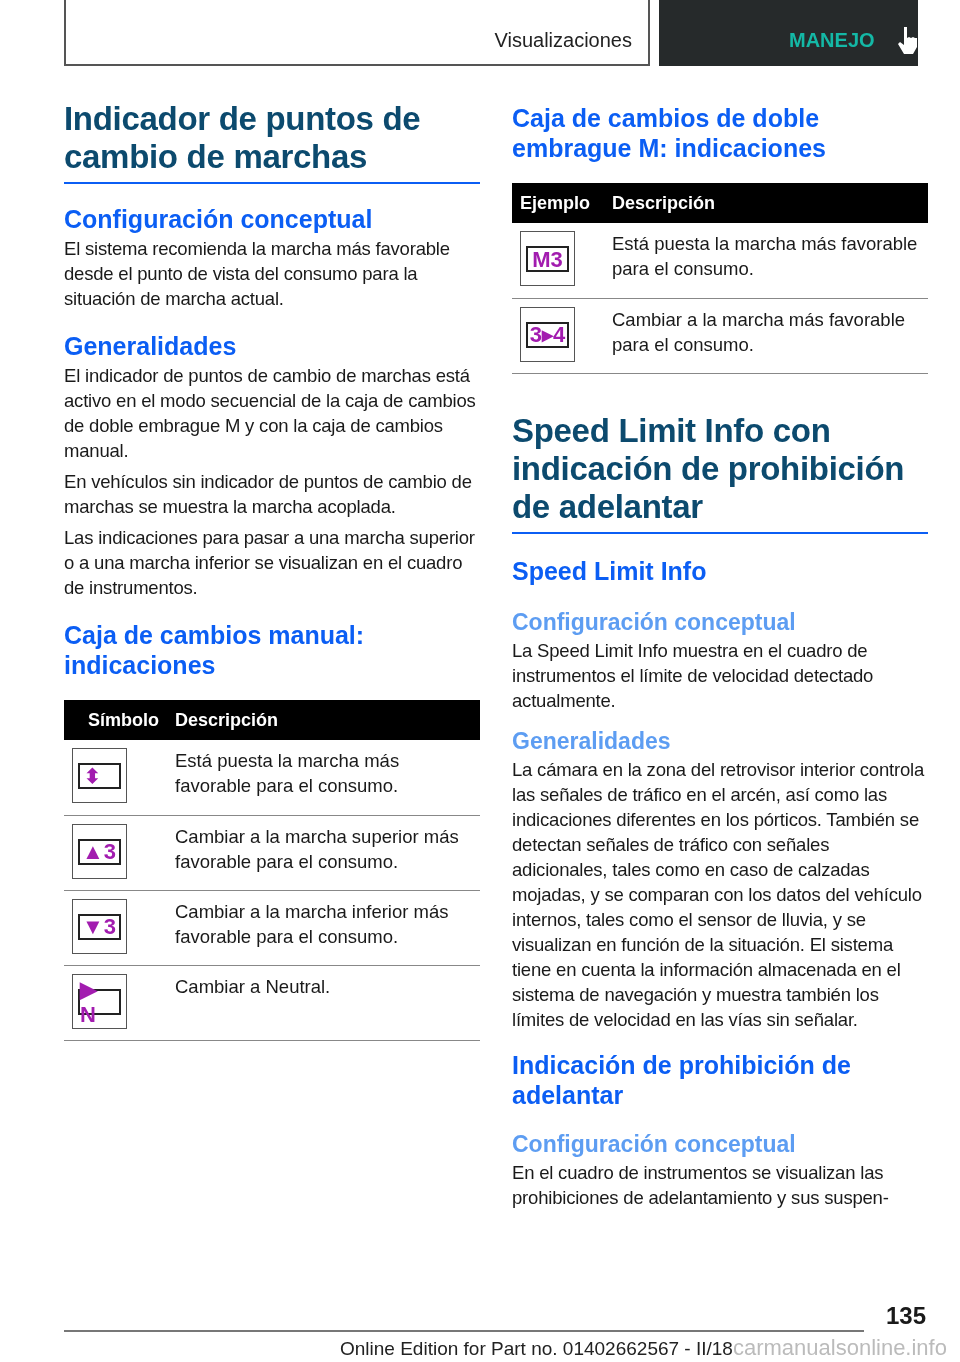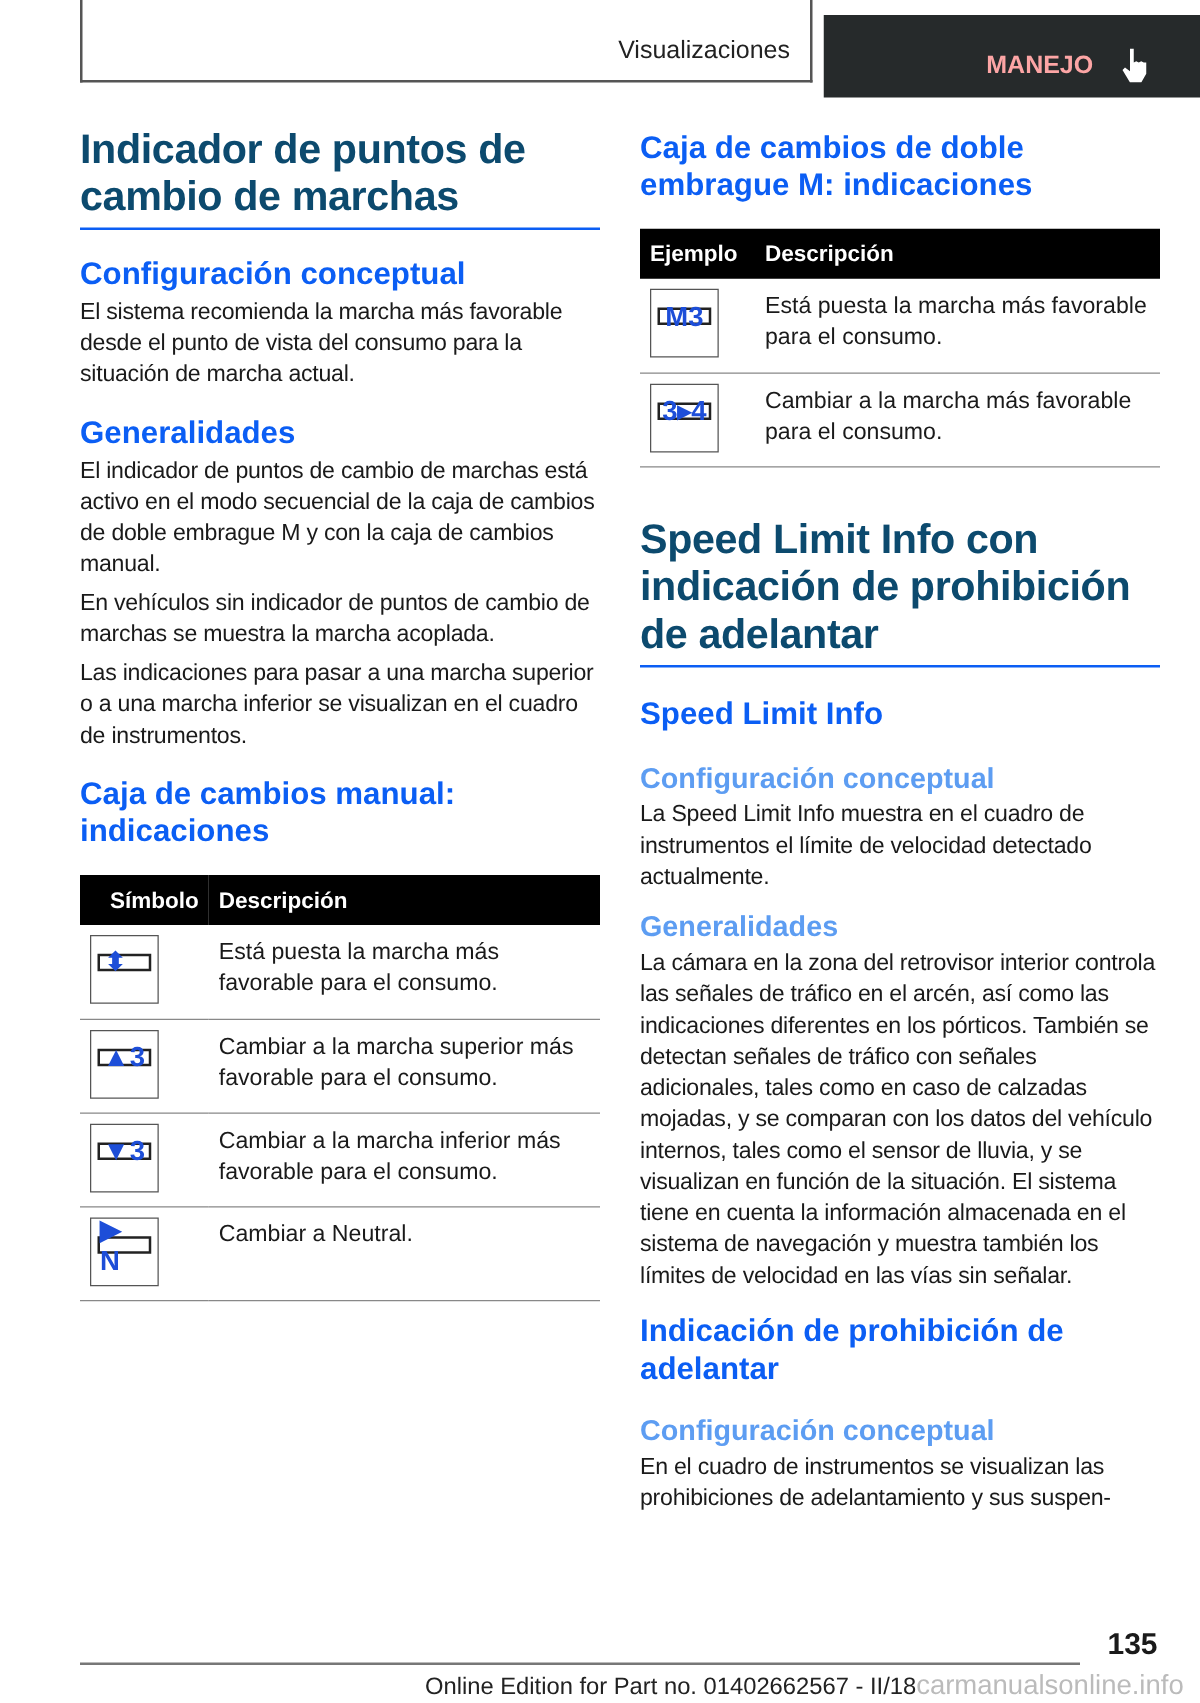--- a/index.html
+++ b/index.html
@@ -8,22 +8,22 @@
     font-family: "Liberation Sans", sans-serif; color: #1a1a1a;
   }
   .header-box {
     position: absolute; left: 64px; top: 0; width: 586px; height: 66px;
     border: 2px solid #555; border-top: none; background: #fff;
   }
   .header-section {
     position: absolute; right: 16px; bottom: 12px; font-size: 20px; color: #222;
   }
   .header-tab {
-    position: absolute; left: 659px; top: 12px; width: 301px; height: 66px; background: #262a2b;
-    color: #fca5a5; font-weight: bold; font-size: 20px;
+    position: absolute; left: 659px; top: 0; width: 259px; height: 66px; background: #262a2b;
+    color: #14b8a6; font-weight: bold; font-size: 20px;
   }
   .header-tab .lbl { position: absolute; left: 130px; top: 29px; }
   .header-tab .hand { position: absolute; left: 237px; top: 26px; width: 26px; height: 28px; }
 
   .col { position: absolute; top: 100px; width: 416px; }
   .col-left { left: 64px; }
   .col-right { left: 512px; }
 
   h1 { color: #0c4a6e; font-size: 33px; line-height: 38px; font-weight: bold; letter-spacing: -0.3px; }
   .h1-rule { border-bottom: 2px solid #0b5ef4; padding-bottom: 6px; }
@@ -36,23 +36,23 @@
     background: #000000; color: #fff; font-size: 18px; font-weight: bold; text-align: left;
     height: 40px; padding: 0 8px;
   }
   td { vertical-align: top; font-size: 18.5px; line-height: 25px; padding: 8px 8px 0 8px; color: #1a1a1a; }
   tr.row { height: 75px; border-bottom: 1.5px solid #888; }
   td.sym { width: 92px; padding: 8px 0 0 8px; }
   .symbox {
     width: 55px; height: 55px; border: 1.5px solid #555; background: #fff; position: relative;
   }
   .symbox .inner {
-    position: absolute; left: 5px; right: 5px; top: 14px; height: 14px;
+    position: absolute; left: 5px; right: 5px; top: 14px; height: 26px;
     border: 2px solid #222; display: flex; align-items: center; justify-content: flex-end;
-    font-weight: bold; font-size: 22px; color: #1d4ed8; padding-right: 3px;
+    font-weight: bold; font-size: 22px; color: #a21caf; padding-right: 3px;
   }
   .symbox .inner.center { justify-content: center; padding-right: 0; }
   .footer-rule { position: absolute; left: 64px; top: 1330px; width: 800px; border-top: 2px solid #777; }
   .page-num { position: absolute; right: 34px; top: 1302px; font-size: 24px; font-weight: bold; color: #1a1a1a; }
   .footer-text { position: absolute; left: 340px; top: 1335px; font-size: 19px; color: #222; white-space: nowrap; }
   .footer-text .wm { color: #bbb; font-size: 22px; }
 </style>
 </head>
 <body>
 

